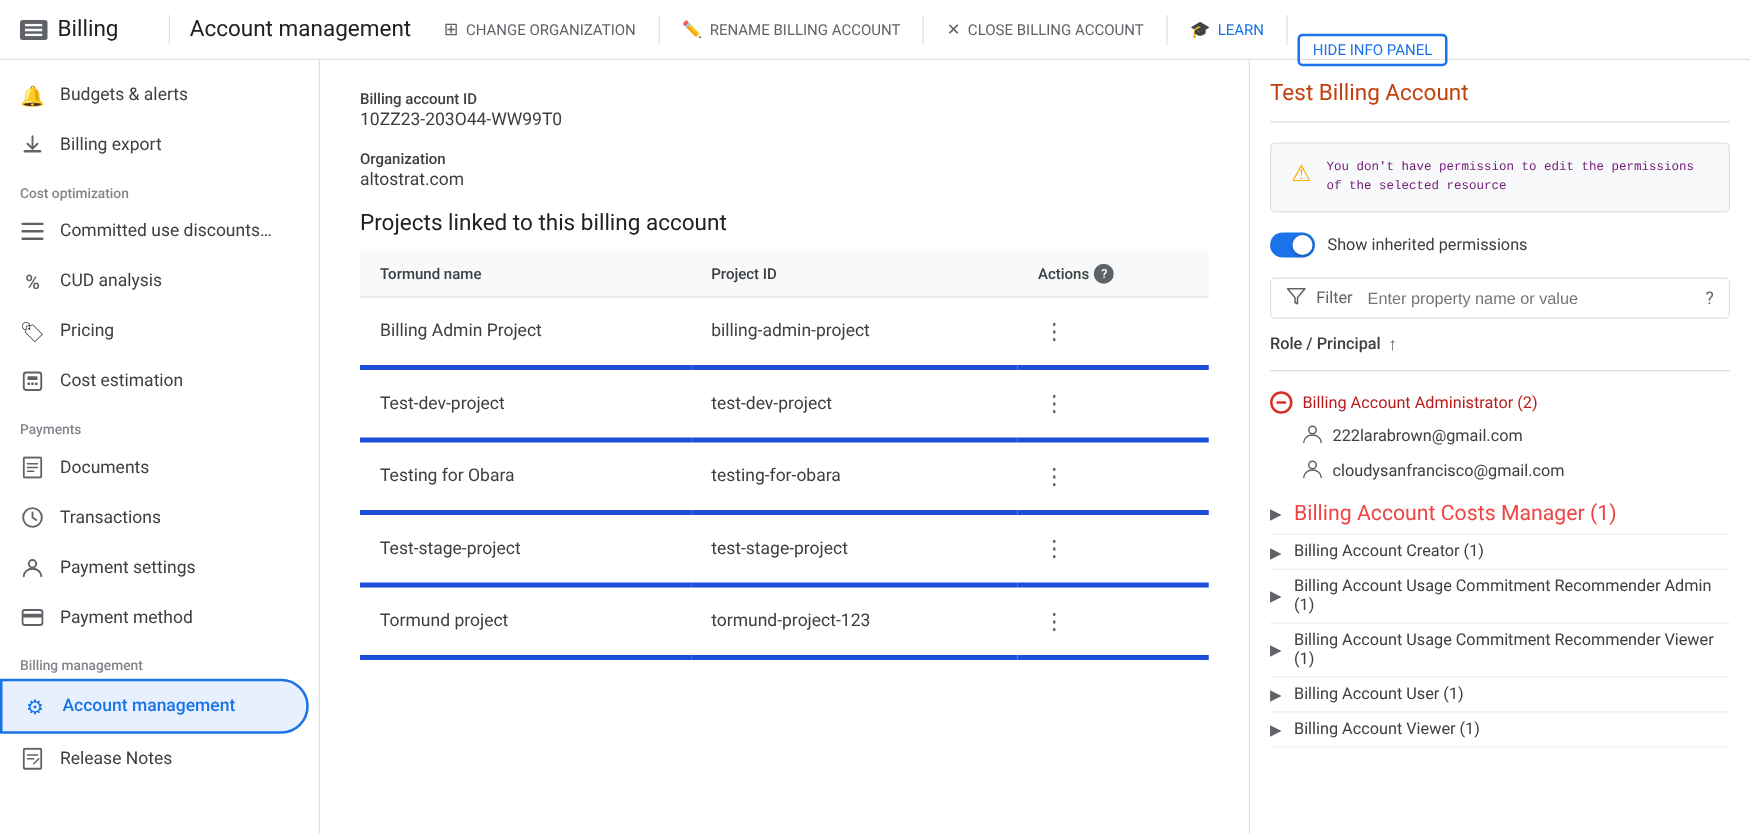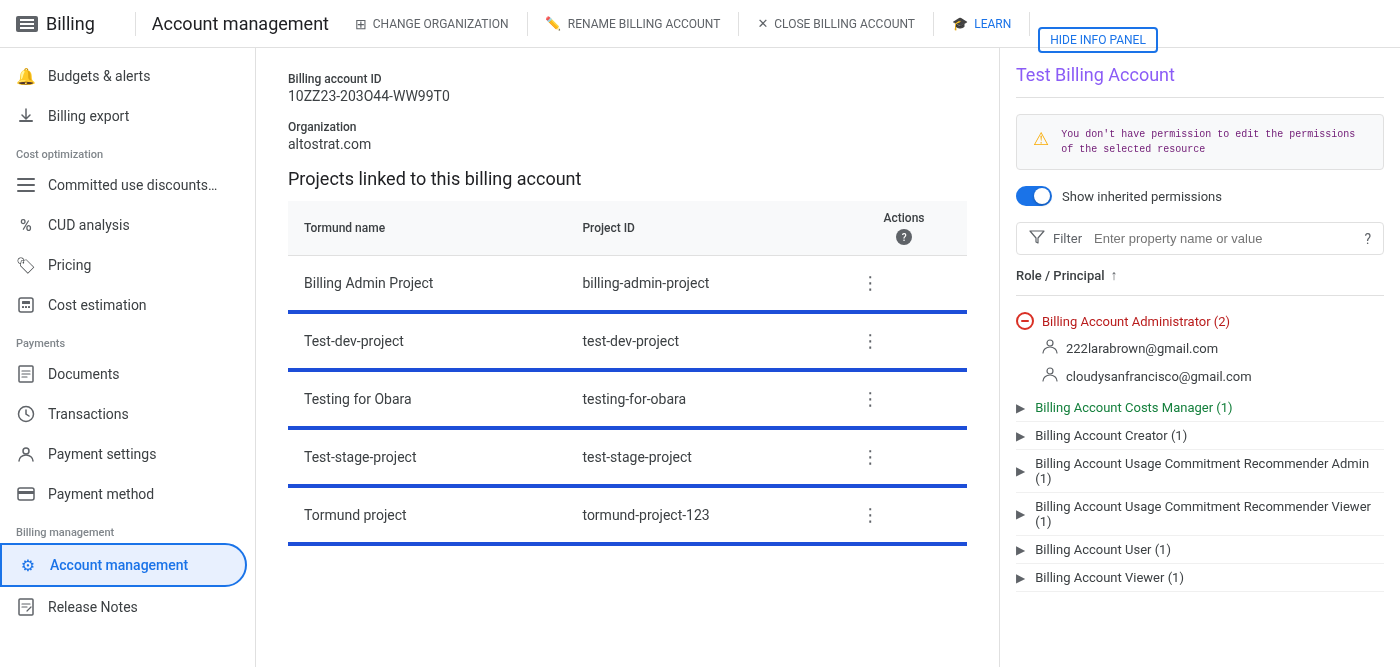--- a/index.html
+++ b/index.html
@@ -33,27 +33,27 @@
     
     .content-area { flex: 1; overflow-y: auto; padding: 24px 32px; border-right: 1px solid #e0e0e0; }
     .field-label { font-size: 12px; font-weight: 500; color: #3c4043; margin-bottom: 2px; }
     .field-value { font-size: 14px; color: #3c4043; margin-bottom: 16px; }
     .projects-title { font-size: 18px; font-weight: 400; color: #202124; margin-bottom: 12px; margin-top: 8px; }
 
     
     .projects-table { width: 100%; border-collapse: collapse; }
     .projects-table th { background: #f8f9fa; font-size: 12px; font-weight: 500; color: #3c4043; padding: 10px 16px; text-align: left; border-bottom: 1px solid #e0e0e0; }
     .projects-table td { padding: 12px 16px; font-size: 14px; color: #3c4043; border-bottom: 4px solid #1d4ed8; }
-    .actions-header { display: flex; align-items: center; gap: 4px; flex-direction: column; }
+    .actions-header { display: flex; align-items: center; gap: 4px; }
     .help-circle { width: 16px; height: 16px; border-radius: 50%; background: #5f6368; color: #fff; font-size: 10px; display: inline-flex; align-items: center; justify-content: center; cursor: pointer; }
     .more-btn { background: none; border: none; cursor: pointer; font-size: 18px; color: #5f6368; padding: 4px; border-radius: 50%; display: flex; align-items: center; justify-content: center; }
 
     
     .info-panel { width: 400px; flex-shrink: 0; overflow-y: auto; padding: 16px; }
-    .info-panel-title { font-size: 18px; font-weight: 400; color: #8b5cf6; margin-bottom: 16px; padding-bottom: 12px; border-bottom: 1px solid #e0e0e0; }
+    .info-panel-title { font-size: 18px; font-weight: 400; color: #c2410c; margin-bottom: 16px; padding-bottom: 12px; border-bottom: 1px solid #e0e0e0; }
     .warning-box { background: #f8f9fa; border: 1px solid #e0e0e0; border-radius: 4px; padding: 12px 16px; display: flex; align-items: flex-start; gap: 12px; margin-bottom: 16px; }
     .warning-icon { font-size: 18px; color: #f9ab00; flex-shrink: 0; margin-top: 1px; }
     .warning-text { font-size: 10px; color: #701a75; line-height: 1.5; font-family: Liberation Mono, monospace; }
     .toggle-row { display: flex; align-items: center; gap: 10px; margin-bottom: 16px; }
     .toggle { width: 36px; height: 20px; border-radius: 10px; background: #1a73e8; position: relative; flex-shrink: 0; cursor: pointer; }
     .toggle-knob { width: 16px; height: 16px; background: #fff; border-radius: 50%; position: absolute; top: 2px; right: 2px; box-shadow: 0 1px 3px rgba(0,0,0,0.3); }
     .toggle-label { font-size: 13px; color: #3c4043; }
     .filter-row { display: flex; align-items: center; gap: 8px; border: 1px solid #e0e0e0; border-radius: 4px; padding: 6px 12px; margin-bottom: 12px; }
     .filter-icon { color: #5f6368; font-size: 16px; }
     .filter-input { border: none; outline: none; font-size: 13px; flex: 1; color: #3c4043; }
@@ -352,21 +352,21 @@
               <path d="M1 15c0-3.314 3.134-6 7-6s7 2.686 7 6" stroke="#5f6368" stroke-width="1.2" stroke-linecap="round"></path>
             </svg>
         </span>
         <span class="member-email">cloudysanfrancisco@gmail.com</span>
       </div>
     </div>
 
     <div id="collapsed-roles">
         <div style="display: flex; align-items: center; gap: 8px; padding: 6px 0px; cursor: pointer; border-bottom: 1px solid rgb(240, 240, 240);">
     <span style="color:#5f6368;font-size:12px;margin-right:2px;">▶</span>
-    <span style="font-size:13px;color:#15803d;">Billing Account Costs Manager (1)</span>
+    <span style="font-size:17px;color:#ef4444;">Billing Account Costs Manager (1)</span>
   </div>
         <div style="display: flex; align-items: center; gap: 8px; padding: 6px 0px; cursor: pointer; border-bottom: 1px solid rgb(240, 240, 240);">
     <span style="color:#5f6368;font-size:12px;margin-right:2px;">▶</span>
     <span style="font-size:13px;color:#3c4043;">Billing Account Creator (1)</span>
   </div>
         <div style="display: flex; align-items: center; gap: 8px; padding: 6px 0px; cursor: pointer; border-bottom: 1px solid rgb(240, 240, 240);">
     <span style="color:#5f6368;font-size:12px;margin-right:2px;">▶</span>
     <span style="font-size:13px;color:#3c4043;">Billing Account Usage Commitment Recommender Admin (1)</span>
   </div>
         <div style="display: flex; align-items: center; gap: 8px; padding: 6px 0px; cursor: pointer; border-bottom: 1px solid rgb(240, 240, 240);">

